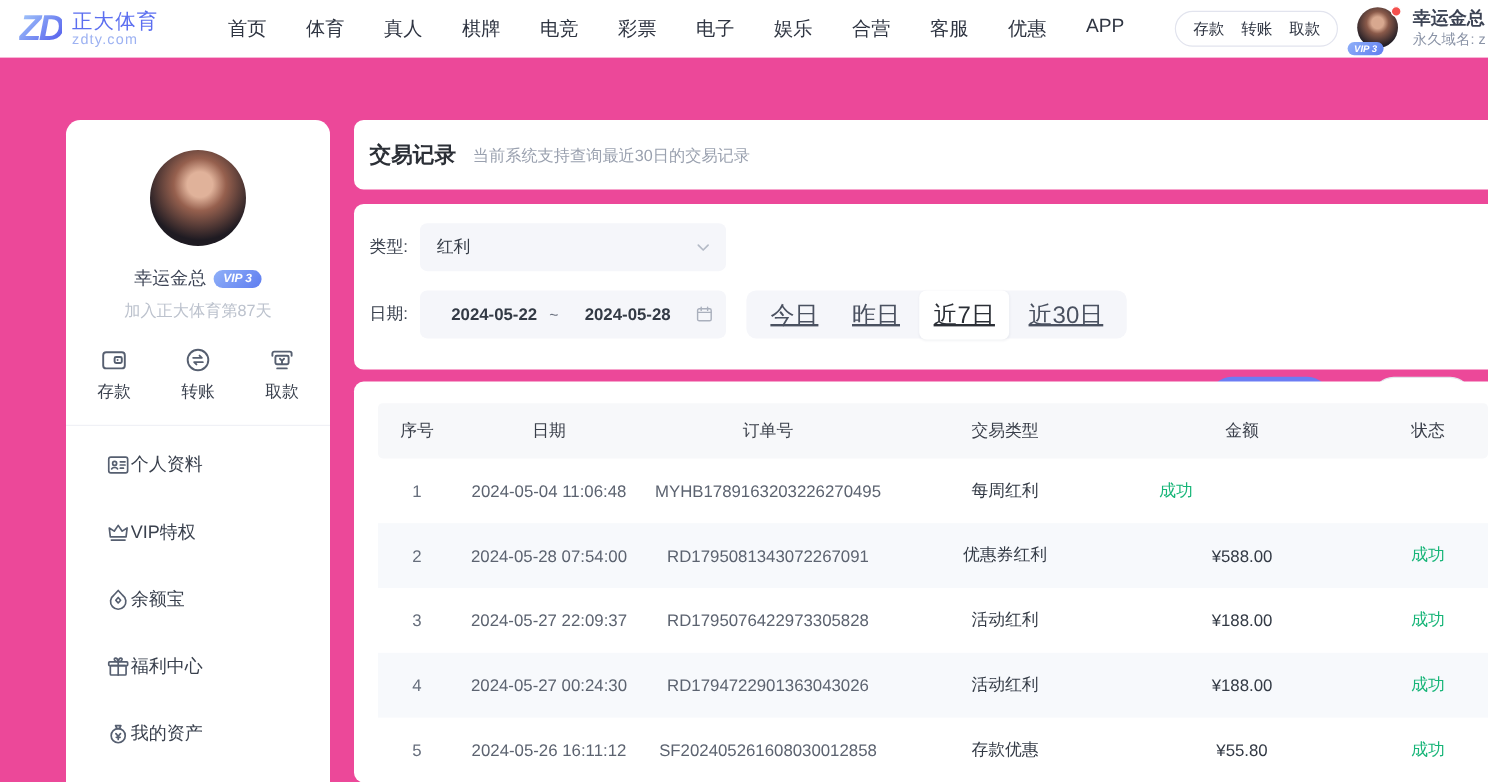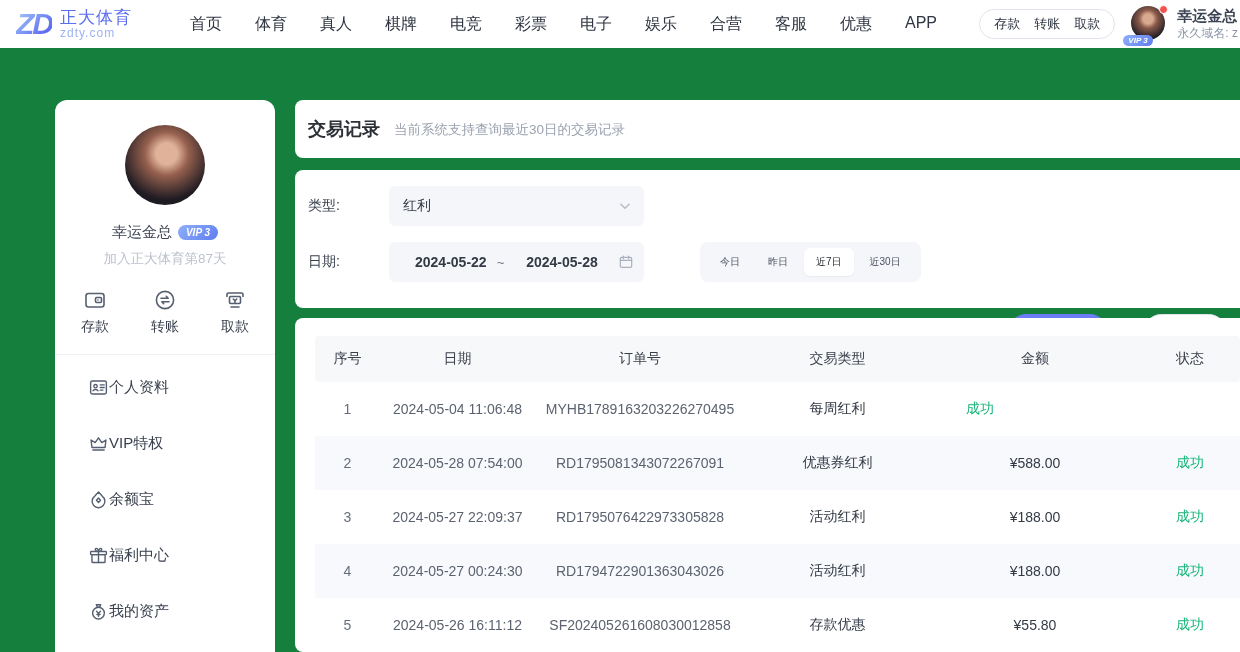--- a/index.html
+++ b/index.html
@@ -1,18 +1,18 @@
 <!DOCTYPE html>
 <html><head>
 <meta charset="utf-8">
 <style>
   * { margin:0; padding:0; box-sizing:border-box; }
   html,body { width:1240px; height:652px; }
   body { font-family:"Liberation Sans","DejaVu Sans",sans-serif; background:#f1f3f8; }
-  .page { position:relative; width:1240px; height:652px; overflow:hidden; background:#15803d; }
+  .page { position:relative; width:1240px; height:652px; overflow:hidden; background:#ec4899; }
 
   
   .topbar { position:absolute; top:0; left:0; width:100%; height:48px; background:#fff; display:flex; align-items:center; z-index:5; }
   .logo { display:flex; align-items:center; gap:8px; padding-left:16px; cursor:pointer; }
   .logo-mark { font-size:30px; font-weight:800; font-style:italic; letter-spacing:-2px;
     background:linear-gradient(135deg,#9ec1f9 10%,#5a66ee 85%);
     -webkit-background-clip:text; background-clip:text; -webkit-text-fill-color:transparent; color:#5a66ee; line-height:1; }
   .logo-text { display:flex; flex-direction:column; line-height:1.05; }
   .logo-name { font-size:17px; font-weight:400; color:#5b6ef0; letter-spacing:1px; }
   .logo-domain { font-size:12px; color:#9db2f2; letter-spacing:1px; }
@@ -57,36 +57,36 @@
   .menu-icon svg { width:21px; height:21px; }
   .menu-label { font-size:15px; color:#3a414e; }
 
   
   .card { position:absolute; left:295px; width:980px; background:#fff; border-radius:8px; }
   .title-card { top:100px; height:58px; display:flex; align-items:center; padding-left:13px; }
   .page-title { font-size:18px; font-weight:700; color:#2b2f36; }
   .page-subtitle { font-size:13.5px; color:#9aa1af; margin-left:14px; padding-top:2px; }
 
   .filter-card { top:170px; height:138px; }
-  .filter-row { position:absolute; left:13px; display:flex; align-items:center;gap:39px; }
+  .filter-row { position:absolute; left:13px; display:flex; align-items:center; }
   .row-type { top:16px; }
   .row-date { top:72px; width:955px; }
   .filter-label { font-size:14px; color:#3a414e; width:42px; }
   .select-box { position:relative; width:255px; height:40px; background:#f5f6fa; border-radius:6px; margin-left:0px;
     display:flex; align-items:center; padding:0 14px; cursor:pointer; }
   .select-value { font-size:14px; color:#333a45; }
   .select-box .chev { position:absolute; right:12px; width:14px; height:14px; color:#b4bac6; }
   .date-box { position:relative; width:255px; height:40px; background:#f5f6fa; border-radius:6px;
     display:flex; align-items:center; gap:10px; padding:0 14px; cursor:pointer; }
   .date-text { font-size:14px; font-weight:700; color:#333a45;margin-left:12px; }
   .date-sep { font-size:13px; color:#6b7280; font-weight:400; }
   .date-box .cal { position:absolute; right:10px; width:16px; height:16px; color:#aab0bd; }
 
   .range-group { display:flex; align-items:center; gap:4px; background:#f5f6fa; border-radius:8px; padding:4px 8px; margin-left:17px; height:40px; }
-  .range-btn { border:none; background:transparent; font-size:10px; color:#4a5160; padding:7px 12px; border-radius:6px; cursor:pointer; font-family:inherit; white-space:nowrap; }
+  .range-btn { border:none; background:transparent; font-size:20px; color:#4a5160; padding:7px 12px; border-radius:6px; cursor:pointer; font-family:inherit; white-space:nowrap;text-decoration:underline; }
   .range-btn.active { background:#fff; color:#2b2f36; box-shadow:0 1px 2px rgba(40,50,80,.06); }
 
   .filter-actions { position:absolute; right:155px; top:72px; display:flex; align-items:center; }
   .btn-query { width:100px; height:37px; border:none; border-radius:19px; background:#6b7cf4; color:#fff; font-size:14px; cursor:pointer; font-family:inherit; }
   .btn-reset { position:absolute; left:135px; width:84px; height:37px; border:1px solid #e3e5ec; border-radius:19px; background:#fff; color:#4a5160; font-size:14px; cursor:pointer; font-family:inherit; }
 
   
   .table-card { top:318px; height:334px; padding:18px 0 0 20px; overflow:hidden; }
   .ttable { width:925px; }
   .thead { display:flex; align-items:center; height:46px; background:#f7f8fa; border-radius:4px; }

